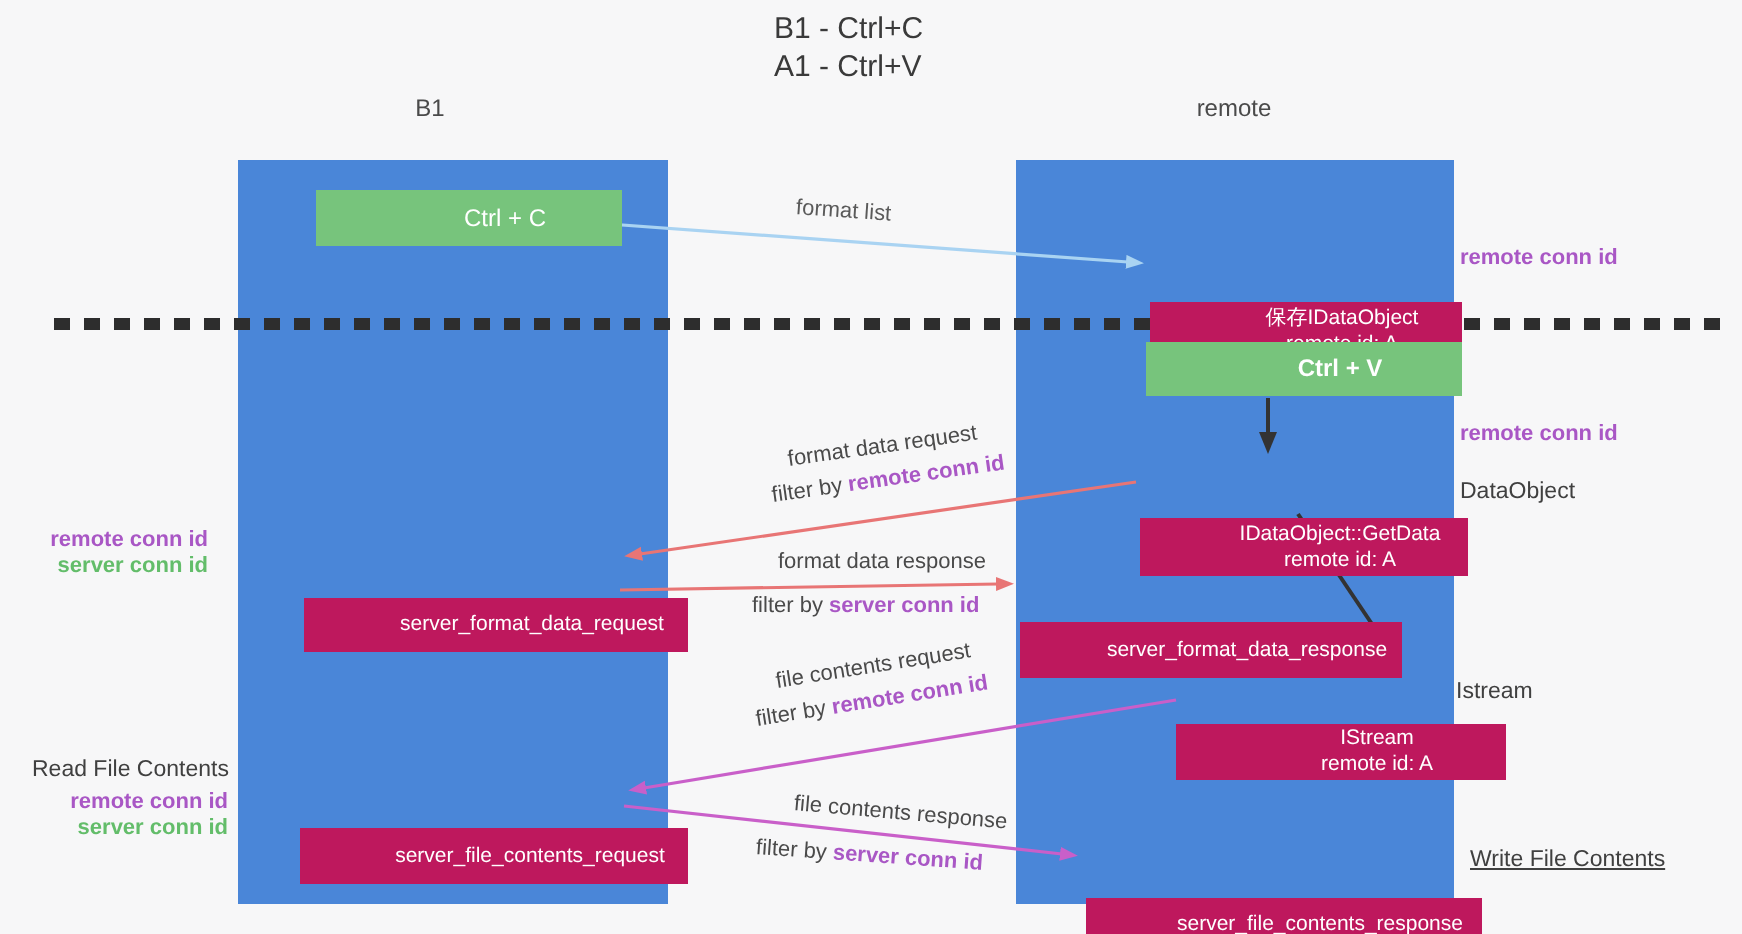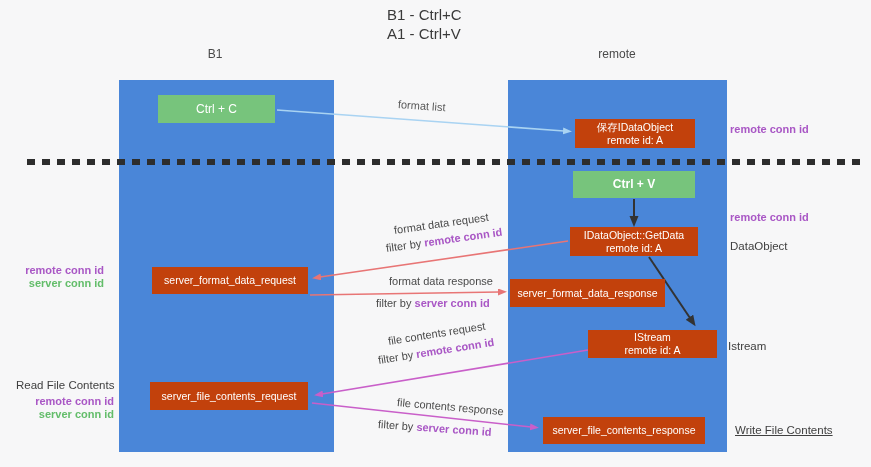--- a/index.html
+++ b/index.html
@@ -21,23 +21,23 @@
     top:47px;width:130px;text-align:center;font-size:12px;line-height:15px;color:#4a4a4a;
   }
   #header-left{left:150px;}
   #header-right{left:552px;}
   .dashed-sep{
     left:27px;top:159px;width:835px;height:6px;
     background:repeating-linear-gradient(90deg,#2d2d2d 0 8px,transparent 8px 15px);
   }
   .node{
     display:flex;flex-direction:column;align-items:center;justify-content:center;
-    color:#ffffff;text-align:center;font-size:10.5px;line-height:13px;white-space:nowrap;
+    color:#ffffff;text-align:center;font-size:10.5px;line-height:13px;white-space:nowrap;padding-left:36px;
   }
-  .node.orange{background:#c2410c;}
+  .node.orange{background:#be185d;margin-top:32px;}
   .node.green{background:#77c47c;font-size:12px;}
   #node-ctrl-c{left:158px;top:95px;width:117px;height:28px;}
   #node-save-idataobject{left:575px;top:119px;width:120px;height:29px;}
   #node-ctrl-v{left:573px;top:171px;width:122px;height:27px;font-weight:bold;}
   #node-getdata{left:570px;top:227px;width:128px;height:29px;}
   #node-sfd-request{left:152px;top:267px;width:156px;height:27px;}
   #node-sfd-response{left:510px;top:279px;width:155px;height:28px;}
   #node-istream{left:588px;top:330px;width:129px;height:28px;}
   #node-sfc-request{left:150px;top:382px;width:158px;height:28px;}
   #node-sfc-response{left:543px;top:417px;width:162px;height:27px;}

